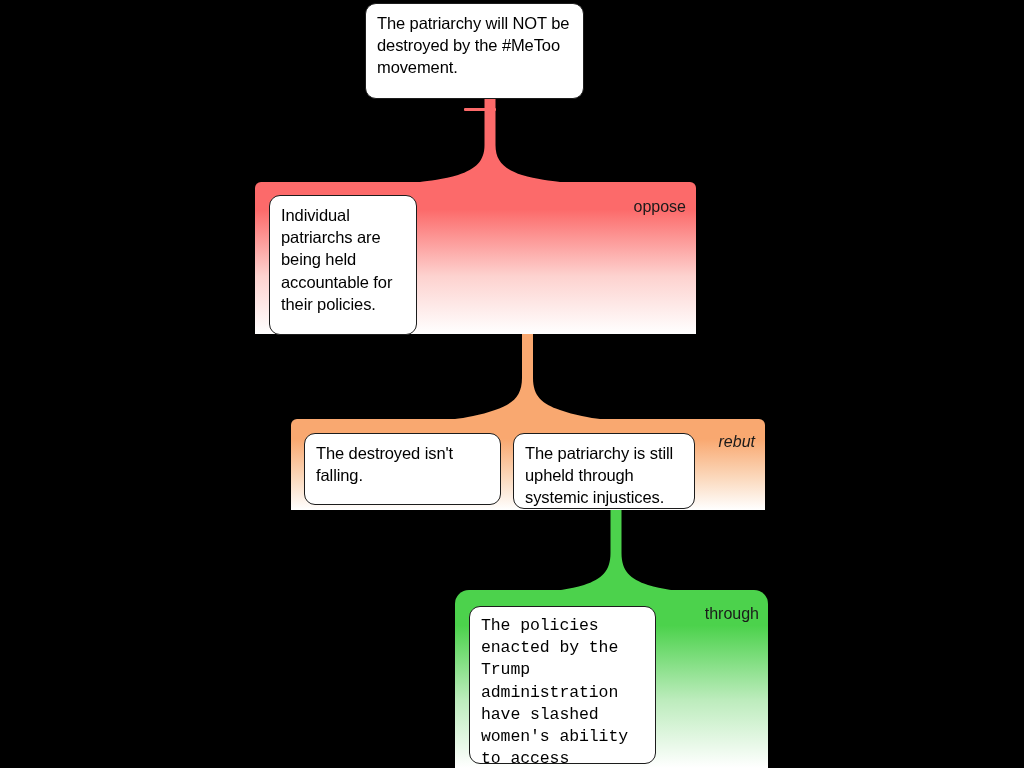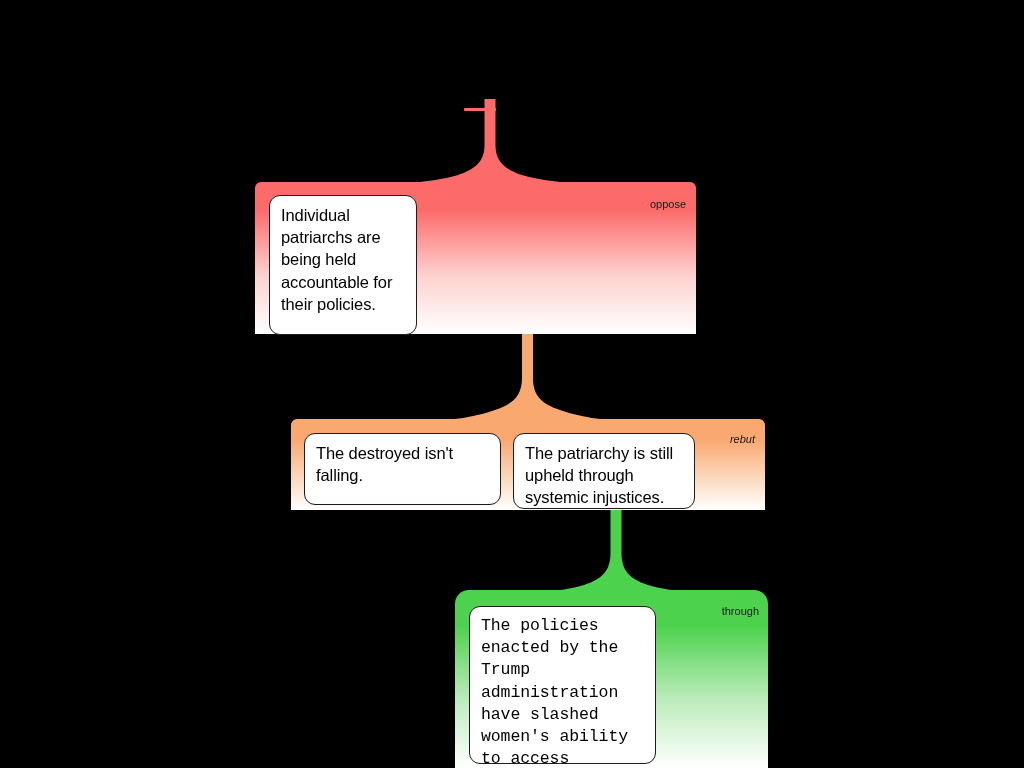--- a/index.html
+++ b/index.html
@@ -47,21 +47,21 @@
     left: 455px;
     top: 590px;
     width: 313px;
     height: 178px;
     background: linear-gradient(to bottom, #4cd24c 0%, #4cd24c 20%, #bdecbd 62%, #ffffff 100%);
     border-radius: 14px 14px 0 0;
   }
 
   .panel-label {
     position: absolute;
-    font-size: 11px;
+    font-size: 16px;
     color: #1a1a1a;
     line-height: 1;
     white-space: nowrap;
   }
   .label-oppose { right: 10px; top: 17px; }
   .label-rebut  { right: 10px; top: 15px; font-style: italic; }
   .label-supports { right: 9px; top: 16px; }
 
   
   .card {
@@ -150,20 +150,21 @@
   </div>
 
   <div class="panel panel-rebut">
     <span class="panel-label label-rebut">rebut</span>
   </div>
 
   <div class="panel panel-supports">
     <span class="panel-label label-supports">through</span>
   </div>
 
+  <div class="card card-root">The patriarchy will NOT be destroyed by the #MeToo movement.</div>
 
   <div class="card card-individual">Individual patriarchs are being held accountable for their policies.</div>
 
 
   <div class="card card-isnt">The destroyed isn't falling.</div>
 
   <div class="card card-upheld">The patriarchy is still upheld through systemic injustices.</div>
 
   <div class="card card-policies">The policies enacted by the Trump administration have slashed women's ability to access healthcare, tax exemptions, etc.</div>
 

